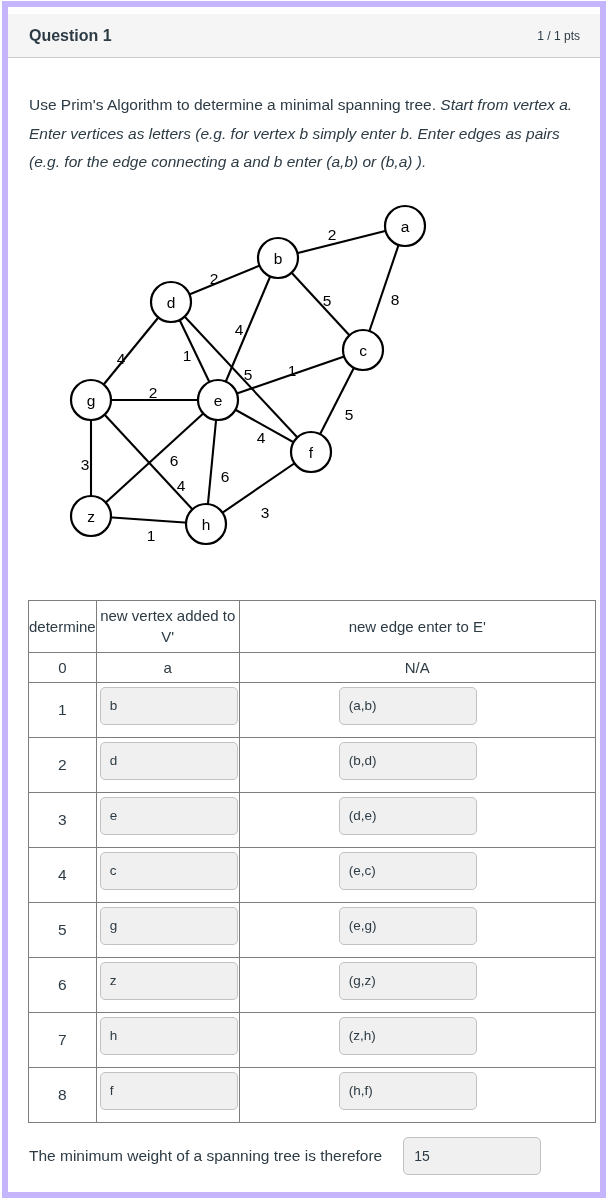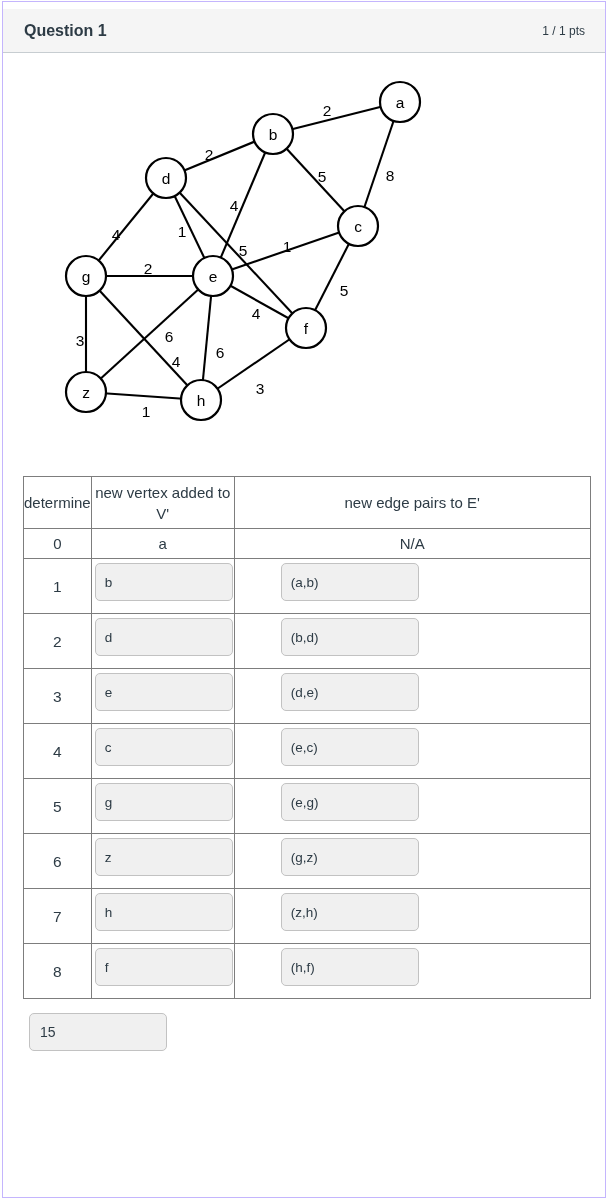--- a/index.html
+++ b/index.html
@@ -2,21 +2,21 @@
 <html><head>
 <meta charset="utf-8">
 <style>
   html,body{margin:0;padding:0;background:#ffffff;}
   body{
     width:608px;height:1199px;position:relative;overflow:hidden;
     font-family:"Liberation Sans",sans-serif;color:#2d3b45;
   }
   .container{
     box-sizing:border-box;margin:1px 2px 0 2px;width:604px;height:1197px;
-    border:1px solid #c4b5fd;background:#ffffff;
+    border:6px solid #c4b5fd;background:#ffffff;
   }
   .q-header{
     box-sizing:border-box;margin-top:7px;height:44px;background:#f5f5f5;
     border-bottom:1px solid #c7cdd1;display:flex;align-items:center;
     justify-content:space-between;padding:0 20px 0 21px;
   }
   .q-title{font-size:16px;font-weight:bold;}
   .q-points{font-size:12px;font-weight:normal;}
   .instructions{
     margin:33px 21px 0 21px;font-size:15.5px;line-height:28.5px;font-style:normal;
@@ -38,41 +38,42 @@
   .answer-table tr.input-row{height:55px;}
   .answer-table tr.input-row td{vertical-align:top;}
   .answer-table tr.input-row td.c-iter{vertical-align:middle;font-size:15.5px;}
   .qinput{
     box-sizing:border-box;display:block;width:138px;height:38px;margin-top:4px;
     background:#f0f0f0;border:1px solid #c2c2c2;border-radius:5px;
     font-family:"Liberation Sans",sans-serif;font-size:13.5px;color:#2d3b45;
     padding:0 6px 0 9px;text-align:left;outline:none;
   }
   .vertex-input{margin-left:3px;}
-  .edge-input{margin-left:46px;}
+  .edge-input{margin-left:99px;}
   .footer-line{
     margin:14px 0 0 21px;display:flex;align-items:center;font-size:15.5px;
   }
   .total-input{
-    box-sizing:border-box;width:138px;height:38px;margin-left:5px;
+    box-sizing:border-box;width:138px;height:38px;margin-left:21px;
     background:#f0f0f0;border:1px solid #c2c2c2;border-radius:5px;
     font-family:"Liberation Sans",sans-serif;font-size:14px;color:#2d3b45;
     padding:0 6px 0 10px;outline:none;
   }
 </style>
 </head>
 <body>
 
 <div class="container">
 
   <div class="q-header">
     <span class="q-title">Question 1</span>
     <span class="q-points">1 / 1 pts</span>
   </div>
 
+  <p class="instructions"><span>Use Prim's Algorithm to determine a minimal spanning tree. </span><em>Start from vertex a. Enter vertices as letters (e.g. for vertex b simply enter b. Enter edges as pairs (e.g. for the edge connecting a and b enter (a,b) or (b,a) ).</em></p>
 
   <svg id="graph-svg" class="graph-svg" width="601" height="406" viewBox="3 187 601 406">
       <line x1="400" y1="220" x2="273" y2="252"></line>
       <line x1="400" y1="220" x2="358" y2="344"></line>
       <line x1="273" y1="252" x2="358" y2="344"></line>
       <line x1="273" y1="252" x2="166" y2="296"></line>
       <line x1="273" y1="252" x2="213" y2="394"></line>
       <line x1="166" y1="296" x2="86" y2="394"></line>
       <line x1="166" y1="296" x2="213" y2="394"></line>
       <line x1="166" y1="296" x2="306" y2="446"></line>
@@ -127,21 +128,21 @@
   <table class="answer-table">
     <colgroup>
       <col style="width:65px">
         <col style="width:143px">
         <col style="width:356px">
     </colgroup>
     <thead>
       <tr>
         <th>determine</th>
         <th>new vertex added to V'</th>
-        <th>new edge pairs to E'</th>
+        <th>new edge enter to E'</th>
       </tr>
     </thead>
     <tbody id="answer-rows">
       <tr class="static-row">
         <td>0</td>
         <td>a</td>
         <td>N/A</td>
       </tr>
     <tr class="input-row">
           <td class="c-iter">1</td>
@@ -212,16 +213,17 @@
             <input type="text" class="qinput vertex-input" value="f" style="">
           </td>
           <td>
             <input type="text" class="qinput edge-input" value="(h,f)" style="">
           </td>
         </tr>
       </tbody>
   </table>
 
   <div class="footer-line">
+    <span>The minimum weight of a spanning tree is therefore</span>
     <input type="text" class="total-input" value="15" style="">
   </div>
 
 </div>
 
 </body></html>

